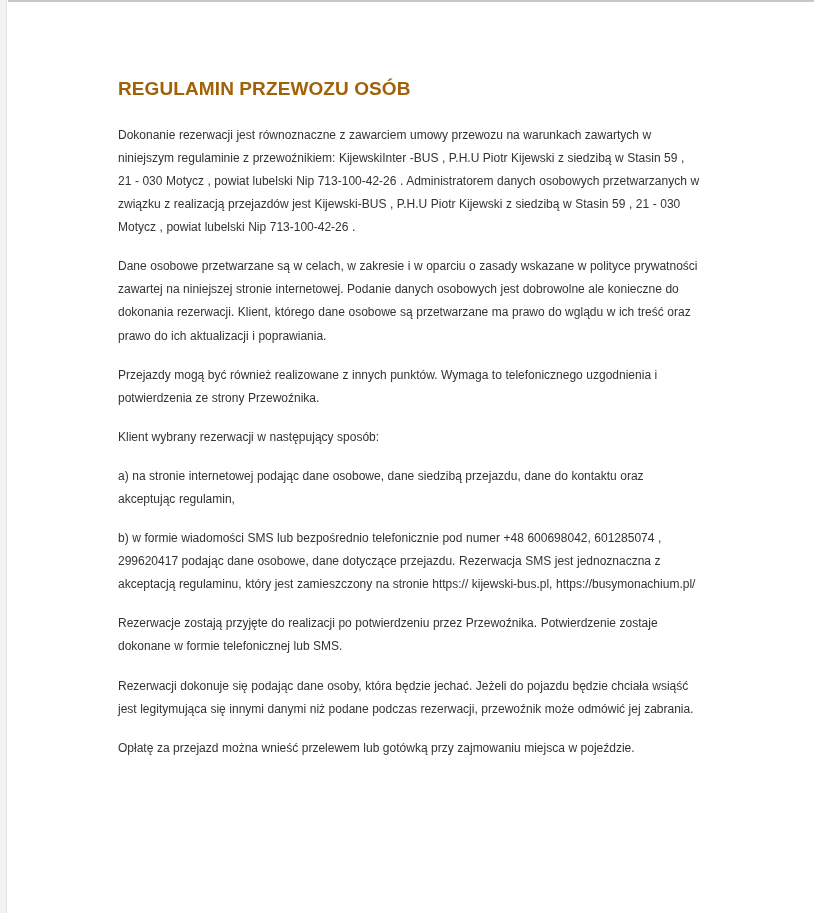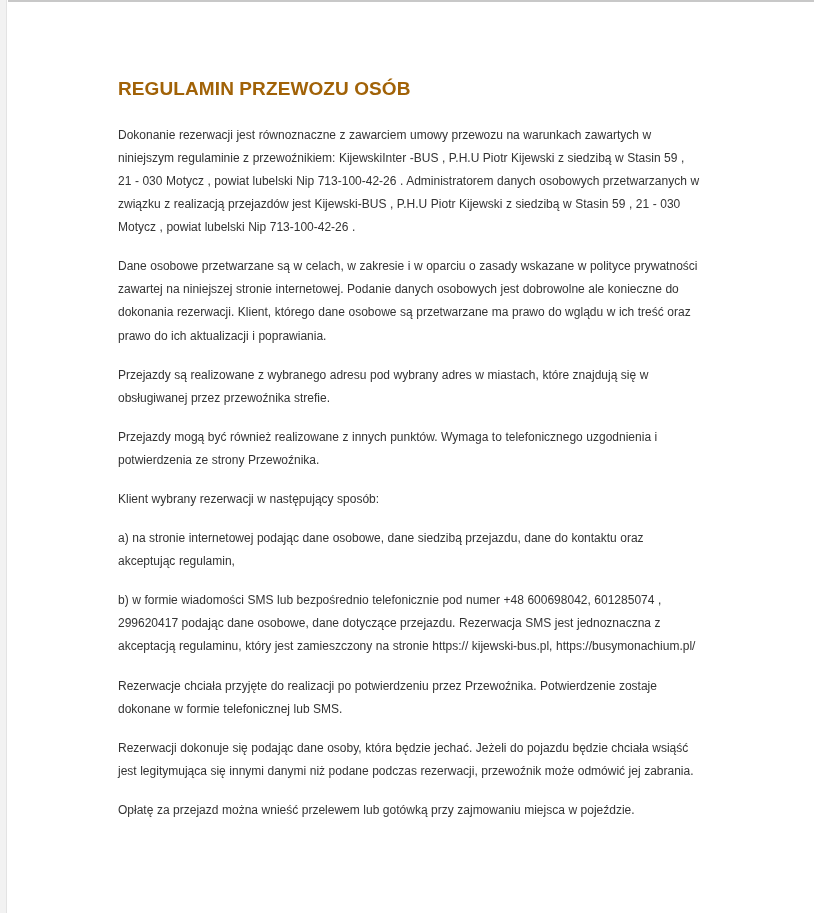--- a/index.html
+++ b/index.html
@@ -86,30 +86,29 @@
 <div class="page">
   <div class="page-body">
 
     <h1 class="doc-title">REGULAMIN PRZEWOZU OSÓB</h1>
 
     <p class="para first-para">Dokonanie rezerwacji jest równoznaczne z zawarciem umowy przewozu na warunkach zawartych w niniejszym regulaminie z przewoźnikiem: KijewskiInter -BUS , P.H.U Piotr Kijewski z siedzibą w Stasin 59 , 21 - 030 Motycz , powiat lubelski Nip 713-100-42-26  . Administratorem danych osobowych przetwarzanych w związku z realizacją przejazdów jest  Kijewski-BUS , P.H.U Piotr Kijewski z siedzibą w Stasin 59 , 21 - 030 Motycz , powiat lubelski Nip 713-100-42-26  .</p>
 
     <p class="para">Dane osobowe przetwarzane są w celach, w zakresie i w oparciu o zasady wskazane w polityce prywatności zawartej na niniejszej stronie internetowej. Podanie danych osobowych jest dobrowolne ale konieczne do dokonania rezerwacji. Klient, którego dane osobowe są przetwarzane ma prawo do wglądu w ich treść oraz prawo do ich aktualizacji i poprawiania.</p>
 
 
-    <p class="para">Przejazdy są realizowane z wybranego adresu pod wybrany adres w miastach, które znajdują się w obsługiwanej przez przewoźnika strefie.</p>
 
     <p class="para">Przejazdy mogą być również realizowane z innych punktów. Wymaga to telefonicznego uzgodnienia i potwierdzenia ze strony Przewoźnika.</p>
 
     <p class="para">Klient wybrany rezerwacji w następujący sposób:</p>
 
     <p class="para">a) na stronie internetowej podając dane osobowe, dane siedzibą przejazdu, dane do kontaktu oraz akceptując regulamin,</p>
 
     <p class="para">b) w formie wiadomości SMS lub bezpośrednio telefonicznie  pod numer +48 600698042, 601285074 , 299620417 podając dane osobowe, dane dotyczące przejazdu. Rezerwacja SMS jest jednoznaczna z akceptacją regulaminu, który jest zamieszczony na stronie https:// kijewski-bus.pl, https://busymonachium.pl/</p>
 
-    <p class="para">Rezerwacje chciała przyjęte do realizacji po potwierdzeniu przez Przewoźnika. Potwierdzenie zostaje dokonane w formie telefonicznej lub SMS.</p>
+    <p class="para">Rezerwacje zostają przyjęte do realizacji po potwierdzeniu przez Przewoźnika. Potwierdzenie zostaje dokonane w formie telefonicznej lub SMS.</p>
 
     <p class="para">Rezerwacji dokonuje się podając dane osoby, która będzie jechać. Jeżeli do pojazdu będzie chciała wsiąść jest legitymująca się innymi danymi niż podane podczas rezerwacji, przewoźnik może odmówić jej zabrania.</p>
 
     <p class="para">Opłatę za przejazd można wnieść przelewem lub gotówką przy zajmowaniu miejsca w pojeździe.</p>
 
   </div>
 </div>
 
 </body></html>

